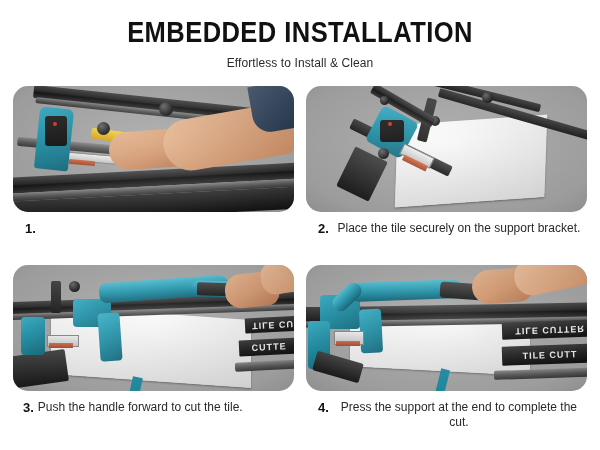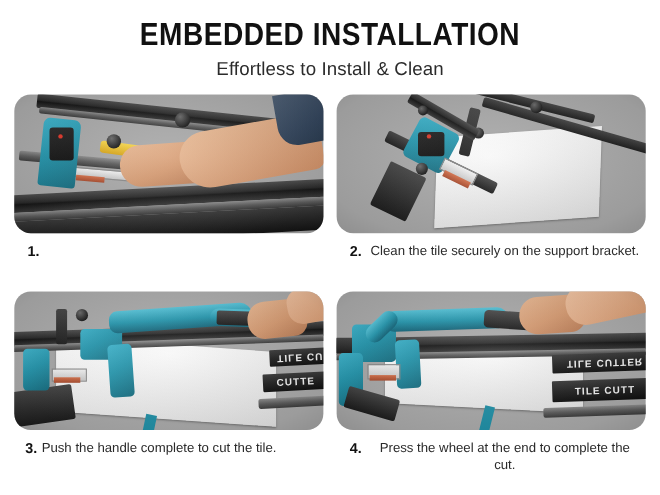--- a/index.html
+++ b/index.html
@@ -17,21 +17,21 @@
   .title {
     font-family:"Liberation Sans Narrow","Liberation Sans",sans-serif;
     font-size:29px;
     font-weight:bold;
     letter-spacing:0.5px;
     color:#111111;
     line-height:32px;
     transform:scaleX(0.88);
   }
   .subtitle {
-    font-size:17px;
+    font-size:12px;
     font-weight:normal;
     color:#2b2b2b;
     line-height:20px;
     margin-top:5px;
     letter-spacing:0.1px;
   }
 
   
   .grid {
     position:absolute;
@@ -231,21 +231,21 @@
         <div class="knob" style="left:72px; top:62px; width:11px; height:11px;"></div>
         <div class="knob" style="left:74px; top:10px; width:9px; height:9px;"></div>
 
         <div class="scaleplate" style="left:94px; top:64px; width:34px; height:12px; transform:rotate(26deg);"></div>
         <div class="redstripe" style="left:96px; top:74px; width:26px; height:6px; transform:rotate(26deg);"></div>
       </div>
       <div class="vignette"></div>
     </div>
     <div class="caption">
       <span class="capnum">2.</span>
-      <span class="captext">Clean the tile securely on the support bracket.</span>
+      <span class="captext">Place the tile securely on the support bracket.</span>
     </div>
   </div>
 
   <div class="cell row2">
     <div class="photo">
       <div class="scene">
 
         <div class="tile" style="left:38px; top:48px; width:200px; height:68px; transform:skewY(4deg);"></div>
 
         <div class="rail" style="left:-4px; top:32px; width:290px; height:13px; transform:rotate(-2deg);"></div>
@@ -274,21 +274,21 @@
         </div>
         <div class="labelbar" style="left:226px; top:74px; width:60px; height:16px; transform:rotate(-3deg);">
           <span>CUTTE</span>
         </div>
         <div class="rail light" style="left:222px; top:96px; width:70px; height:9px; transform:rotate(-3deg);"></div>
       </div>
       <div class="vignette"></div>
     </div>
     <div class="caption tight">
       <span class="capnum">3.</span>
-      <span class="captext">Push the handle complete to cut the tile.</span>
+      <span class="captext">Push the handle forward to cut the tile.</span>
     </div>
   </div>
 
   <div class="cell row2">
     <div class="photo">
       <div class="scene">
 
         <div class="tile" style="left:44px; top:54px; width:180px; height:52px; transform:skewY(3deg);"></div>
 
         <div class="rail" style="left:-6px; top:40px; width:300px; height:15px; transform:rotate(-1deg);"></div>
@@ -316,17 +316,17 @@
         </div>
         <div class="labelbar" style="left:196px; top:80px; width:96px; height:19px; transform:rotate(-2deg);">
           <span>TILE CUTT</span>
         </div>
         <div class="rail light" style="left:188px; top:104px; width:108px; height:9px; transform:rotate(-2deg);"></div>
       </div>
       <div class="vignette"></div>
     </div>
     <div class="caption">
       <span class="capnum">4.</span>
-      <span class="captext">Press the wheel at the end to complete the cut.</span>
+      <span class="captext">Press the support at the end to complete the cut.</span>
     </div>
   </div>
 
 </div>
 
 </body></html>

